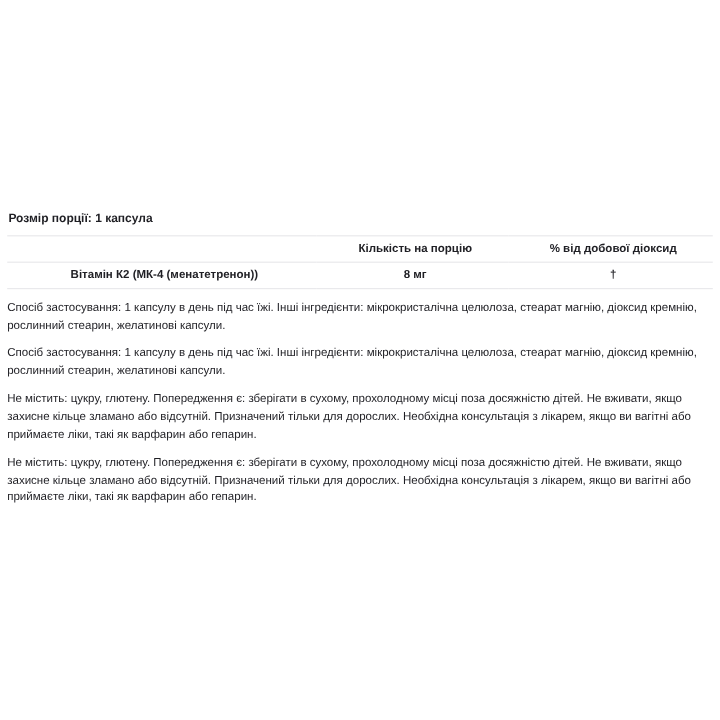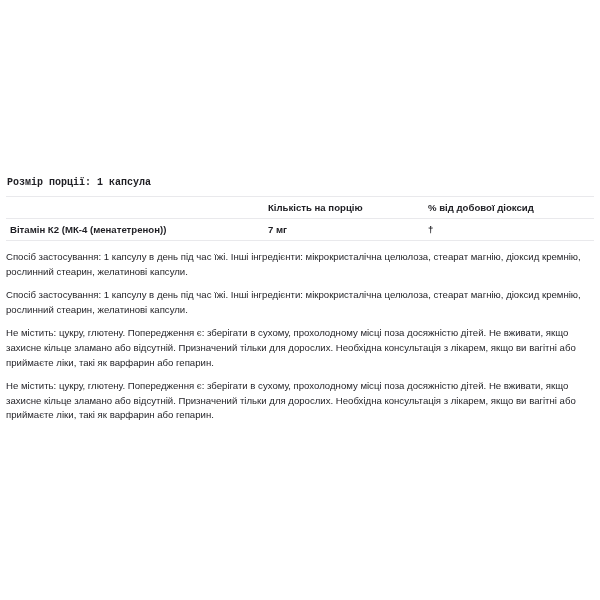--- a/index.html
+++ b/index.html
@@ -20,34 +20,34 @@
       position: absolute;
       left: 6px;
       top: 176px;
       width: 588px;
     }
     .serving {
       font-size: 10px;
       font-weight: 600;
       line-height: 14px;
       margin: 0 0 6px 1px;
-      font-family: Liberation Mono, monospace;
     }
     table.facts {
       width: 588px;
       border-collapse: collapse;
       font-size: 9.6px;
       font-weight: 600;
     }
     table.facts td {
       height: 21px;
       padding: 0 0 0 4px;
       border-top: 1px solid #e9e9ec;
       border-bottom: 1px solid #e9e9ec;
       vertical-align: middle;
+      text-align: center;
     }
     table.facts td.c1 { width: 254px; }
     table.facts td.c2 { width: 156px; }
     table.facts td.c3 { }
     .dagger-note {
       font-size: 9.6px;
       font-weight: 600;
       margin: 7px 0 0 0;
       line-height: 14px;
     }
@@ -67,21 +67,21 @@
 
   <table class="facts">
     <tbody>
         <tr>
       <td class="c1"></td>
       <td class="c2">Кількість на порцію</td>
       <td class="c3">% від добової діоксид</td>
     </tr>
     <tr>
       <td class="c1">Вітамін К2 (МК-4 (менатетренон))</td>
-      <td class="c2">7 мг</td>
+      <td class="c2">8 мг</td>
       <td class="c3">†</td>
     </tr>
   </tbody>
     </table>
 
 
   <p class="para">Спосіб застосування: 1 капсулу в день під час їжі.  Інші інгредієнти: мікрокристалічна целюлоза, стеарат магнію, діоксид кремнію, рослинний стеарин, желатинові капсули.</p>
   <p class="para">Спосіб застосування: 1 капсулу в день під час їжі.  Інші інгредієнти: мікрокристалічна целюлоза, стеарат магнію, діоксид кремнію, рослинний стеарин, желатинові капсули.</p>
   <p class="para">Не містить: цукру, глютену.  Попередження є: зберігати в сухому, прохолодному місці поза досяжністю дітей. Не вживати, якщо захисне кільце зламано або відсутній. Призначений тільки для дорослих. Необхідна консультація з лікарем, якщо ви вагітні або приймаєте ліки, такі як варфарин або гепарин.</p>
   <p class="para">Не містить: цукру, глютену.  Попередження є: зберігати в сухому, прохолодному місці поза досяжністю дітей. Не вживати, якщо захисне кільце зламано або відсутній. Призначений тільки для дорослих. Необхідна консультація з лікарем, якщо ви вагітні або приймаєте ліки, такі як варфарин або гепарин.</p>

